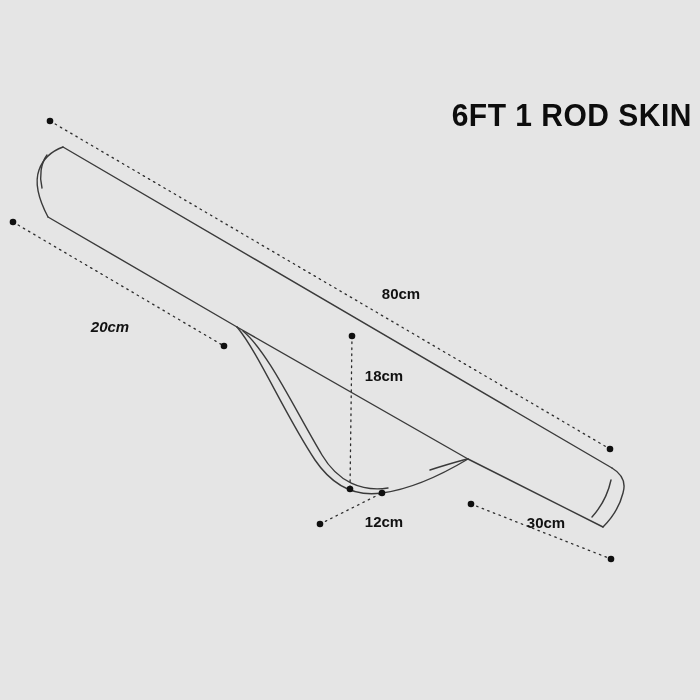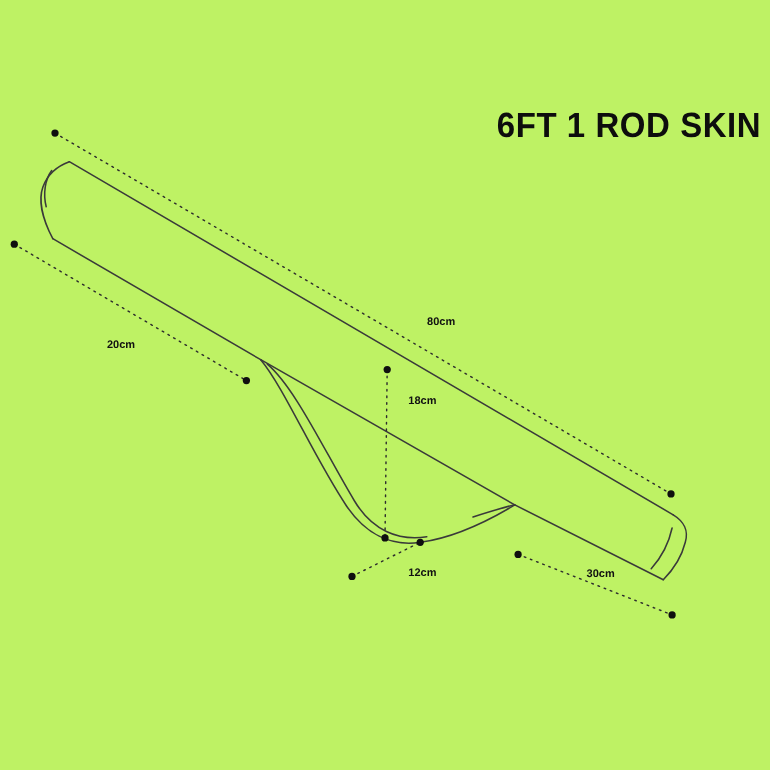--- a/index.html
+++ b/index.html
@@ -4,57 +4,57 @@
 <style>
   html, body {
     margin: 0;
     padding: 0;
     background: #ffffff;
   }
   .canvas {
     position: relative;
     width: 700px;
     height: 700px;
-    background: #bef264;
+    background: #e5e5e5;
     overflow: hidden;
     font-family: "Liberation Sans", sans-serif;
   }
   svg.diagram {
     position: absolute;
     left: 0;
     top: 0;
     width: 700px;
     height: 700px;
   }
   .label {
     position: absolute;
     transform: translate(-50%, -50%);
     font-family: "Liberation Sans", sans-serif;
     font-weight: bold;
-    font-size: 10px;
+    font-size: 15px;
     color: #111111;
     white-space: nowrap;
     user-select: none;
   }
   .title {
     transform: none;
     left: 380px;
     top: 98px;
     width: 312px;
     text-align: right;
     font-size: 30px;
     font-weight: 800;
     letter-spacing: 0.5px;
     color: #0d0d0d;
     transform-origin: right center;
     transform: scaleY(1.06);
   }
   .dim-80 { left: 401px; top: 293px; }
-  .dim-20 { left: 110px; top: 314px; }
-  .dim-18 { left: 384px; top: 365px; }
+  .dim-20 { left: 110px; top: 326px; font-style: italic; }
+  .dim-18 { left: 384px; top: 375px; }
   .dim-12 { left: 384px; top: 521px; }
   .dim-30 { left: 546px; top: 522px; }
 </style>
 </head>
 <body>
 
 <div class="canvas">
 
   <svg class="diagram" viewBox="0 0 700 700">
 

